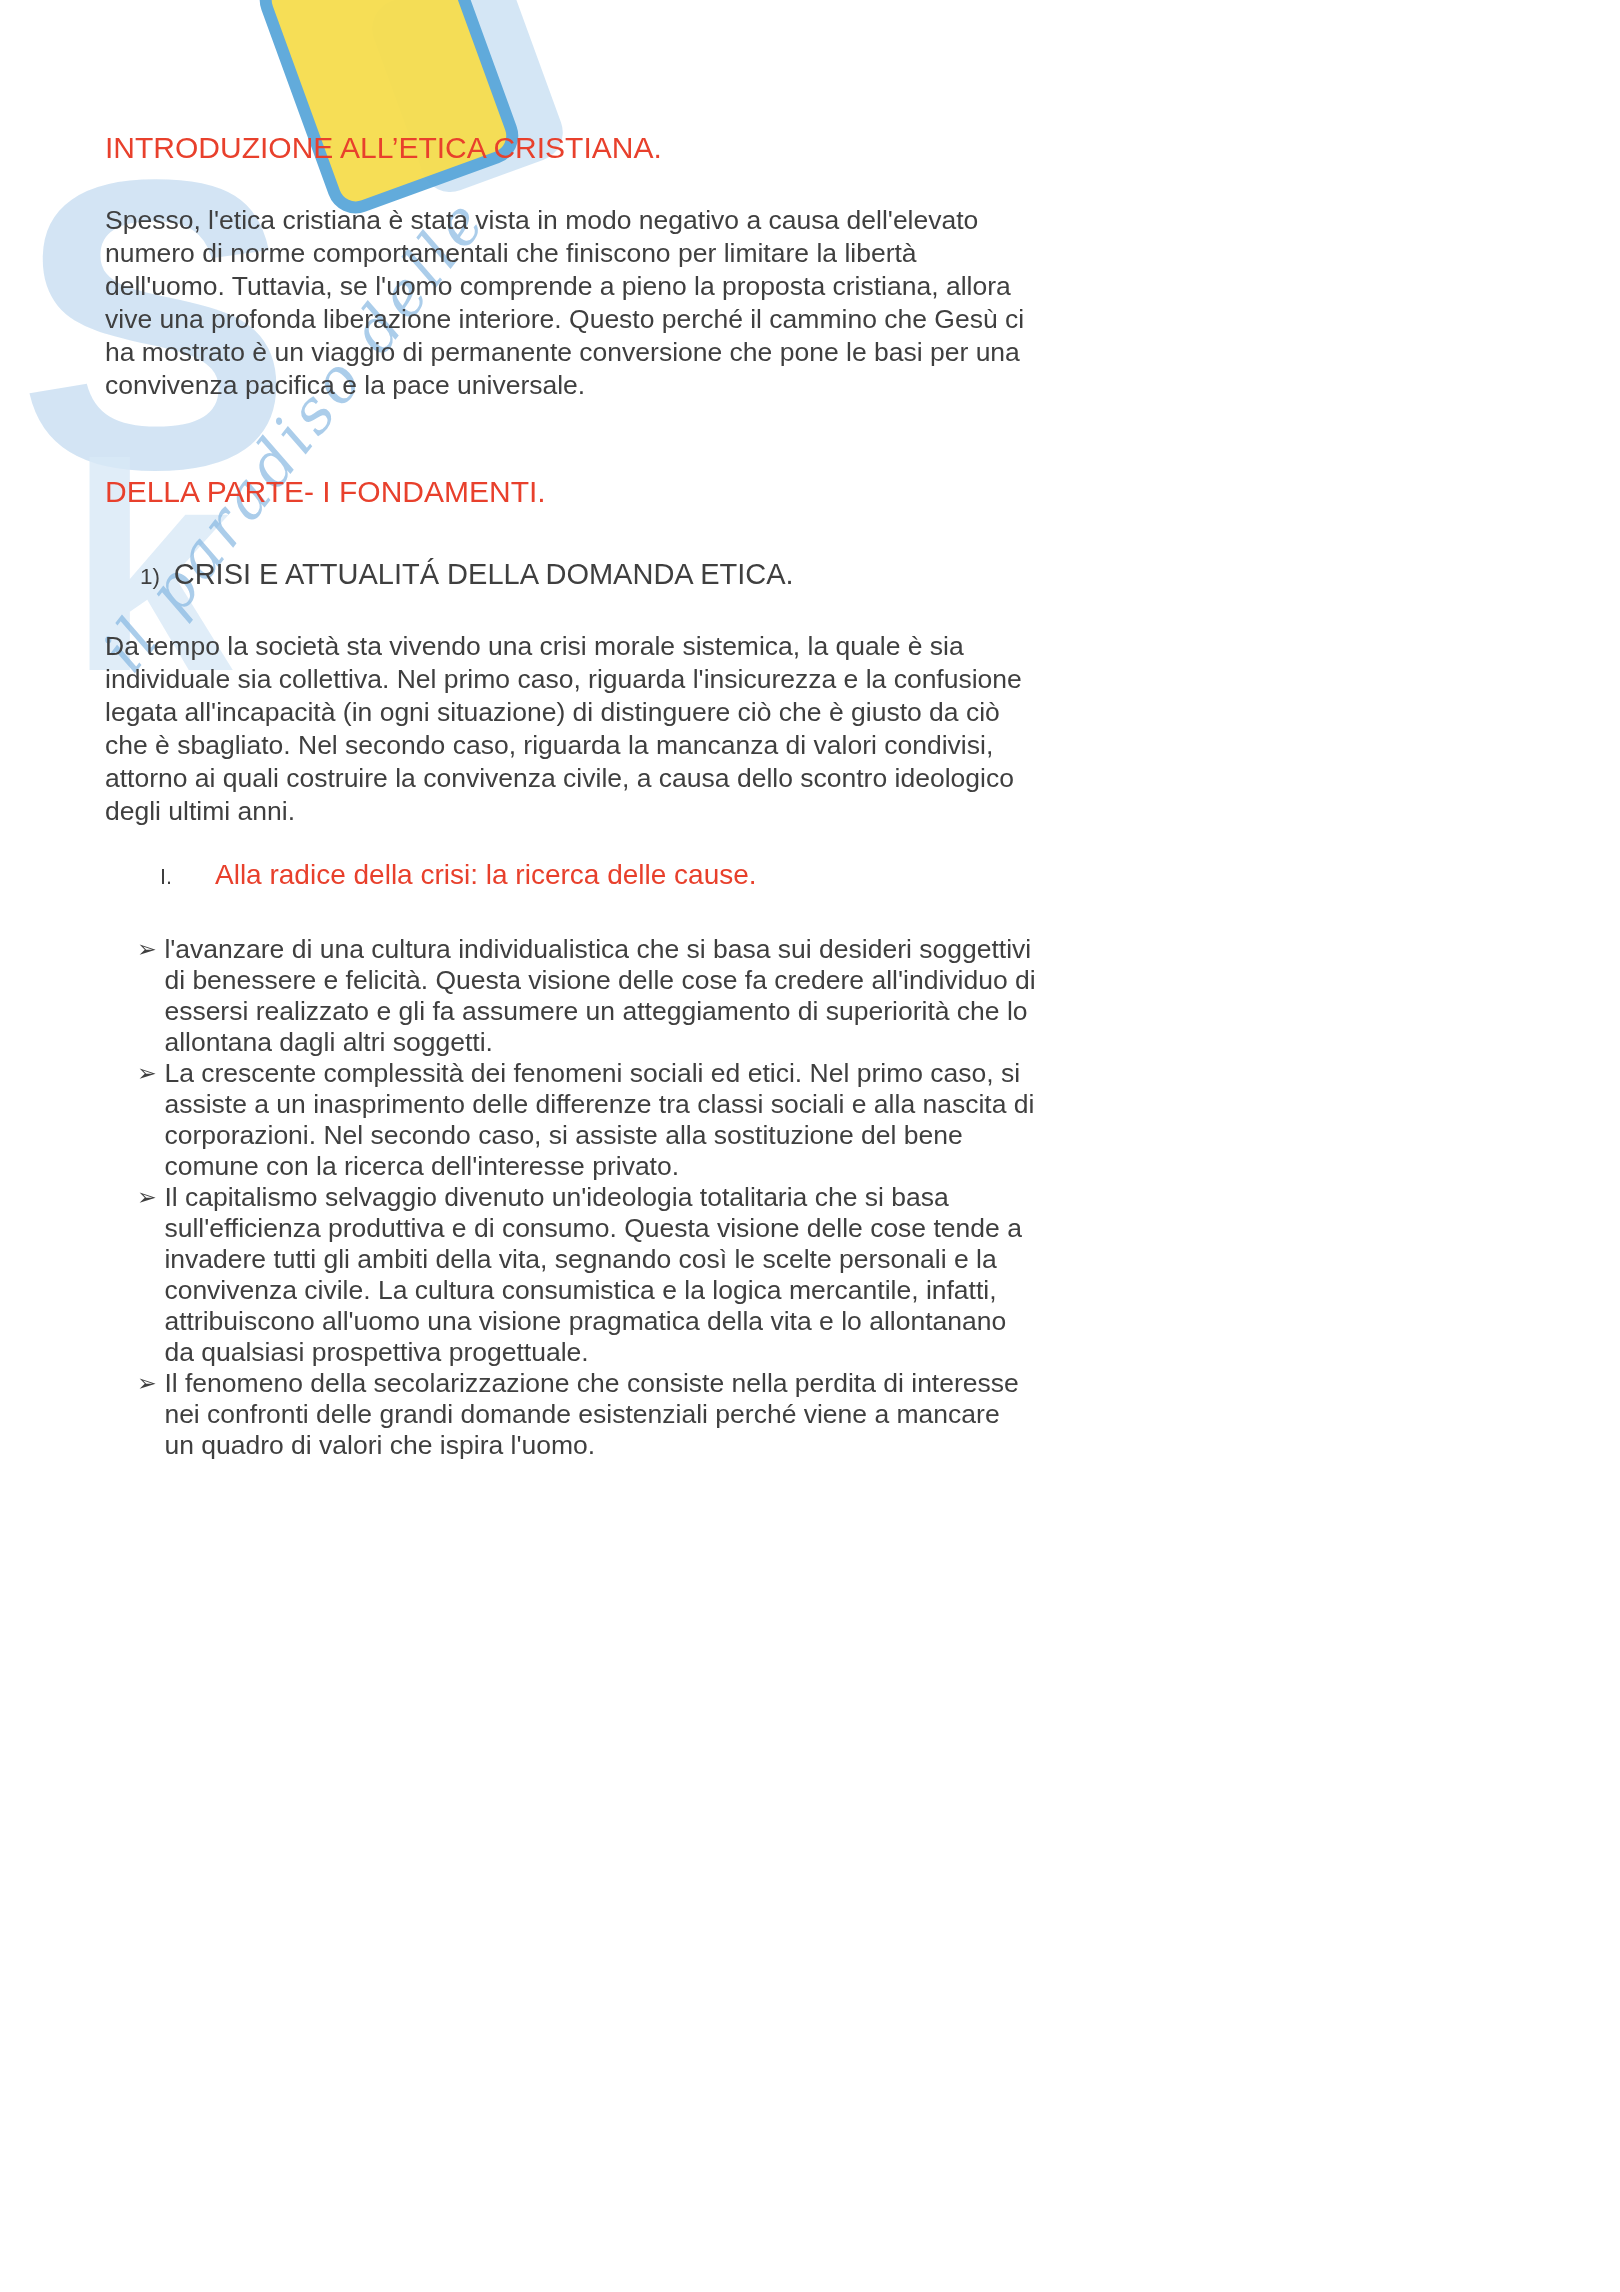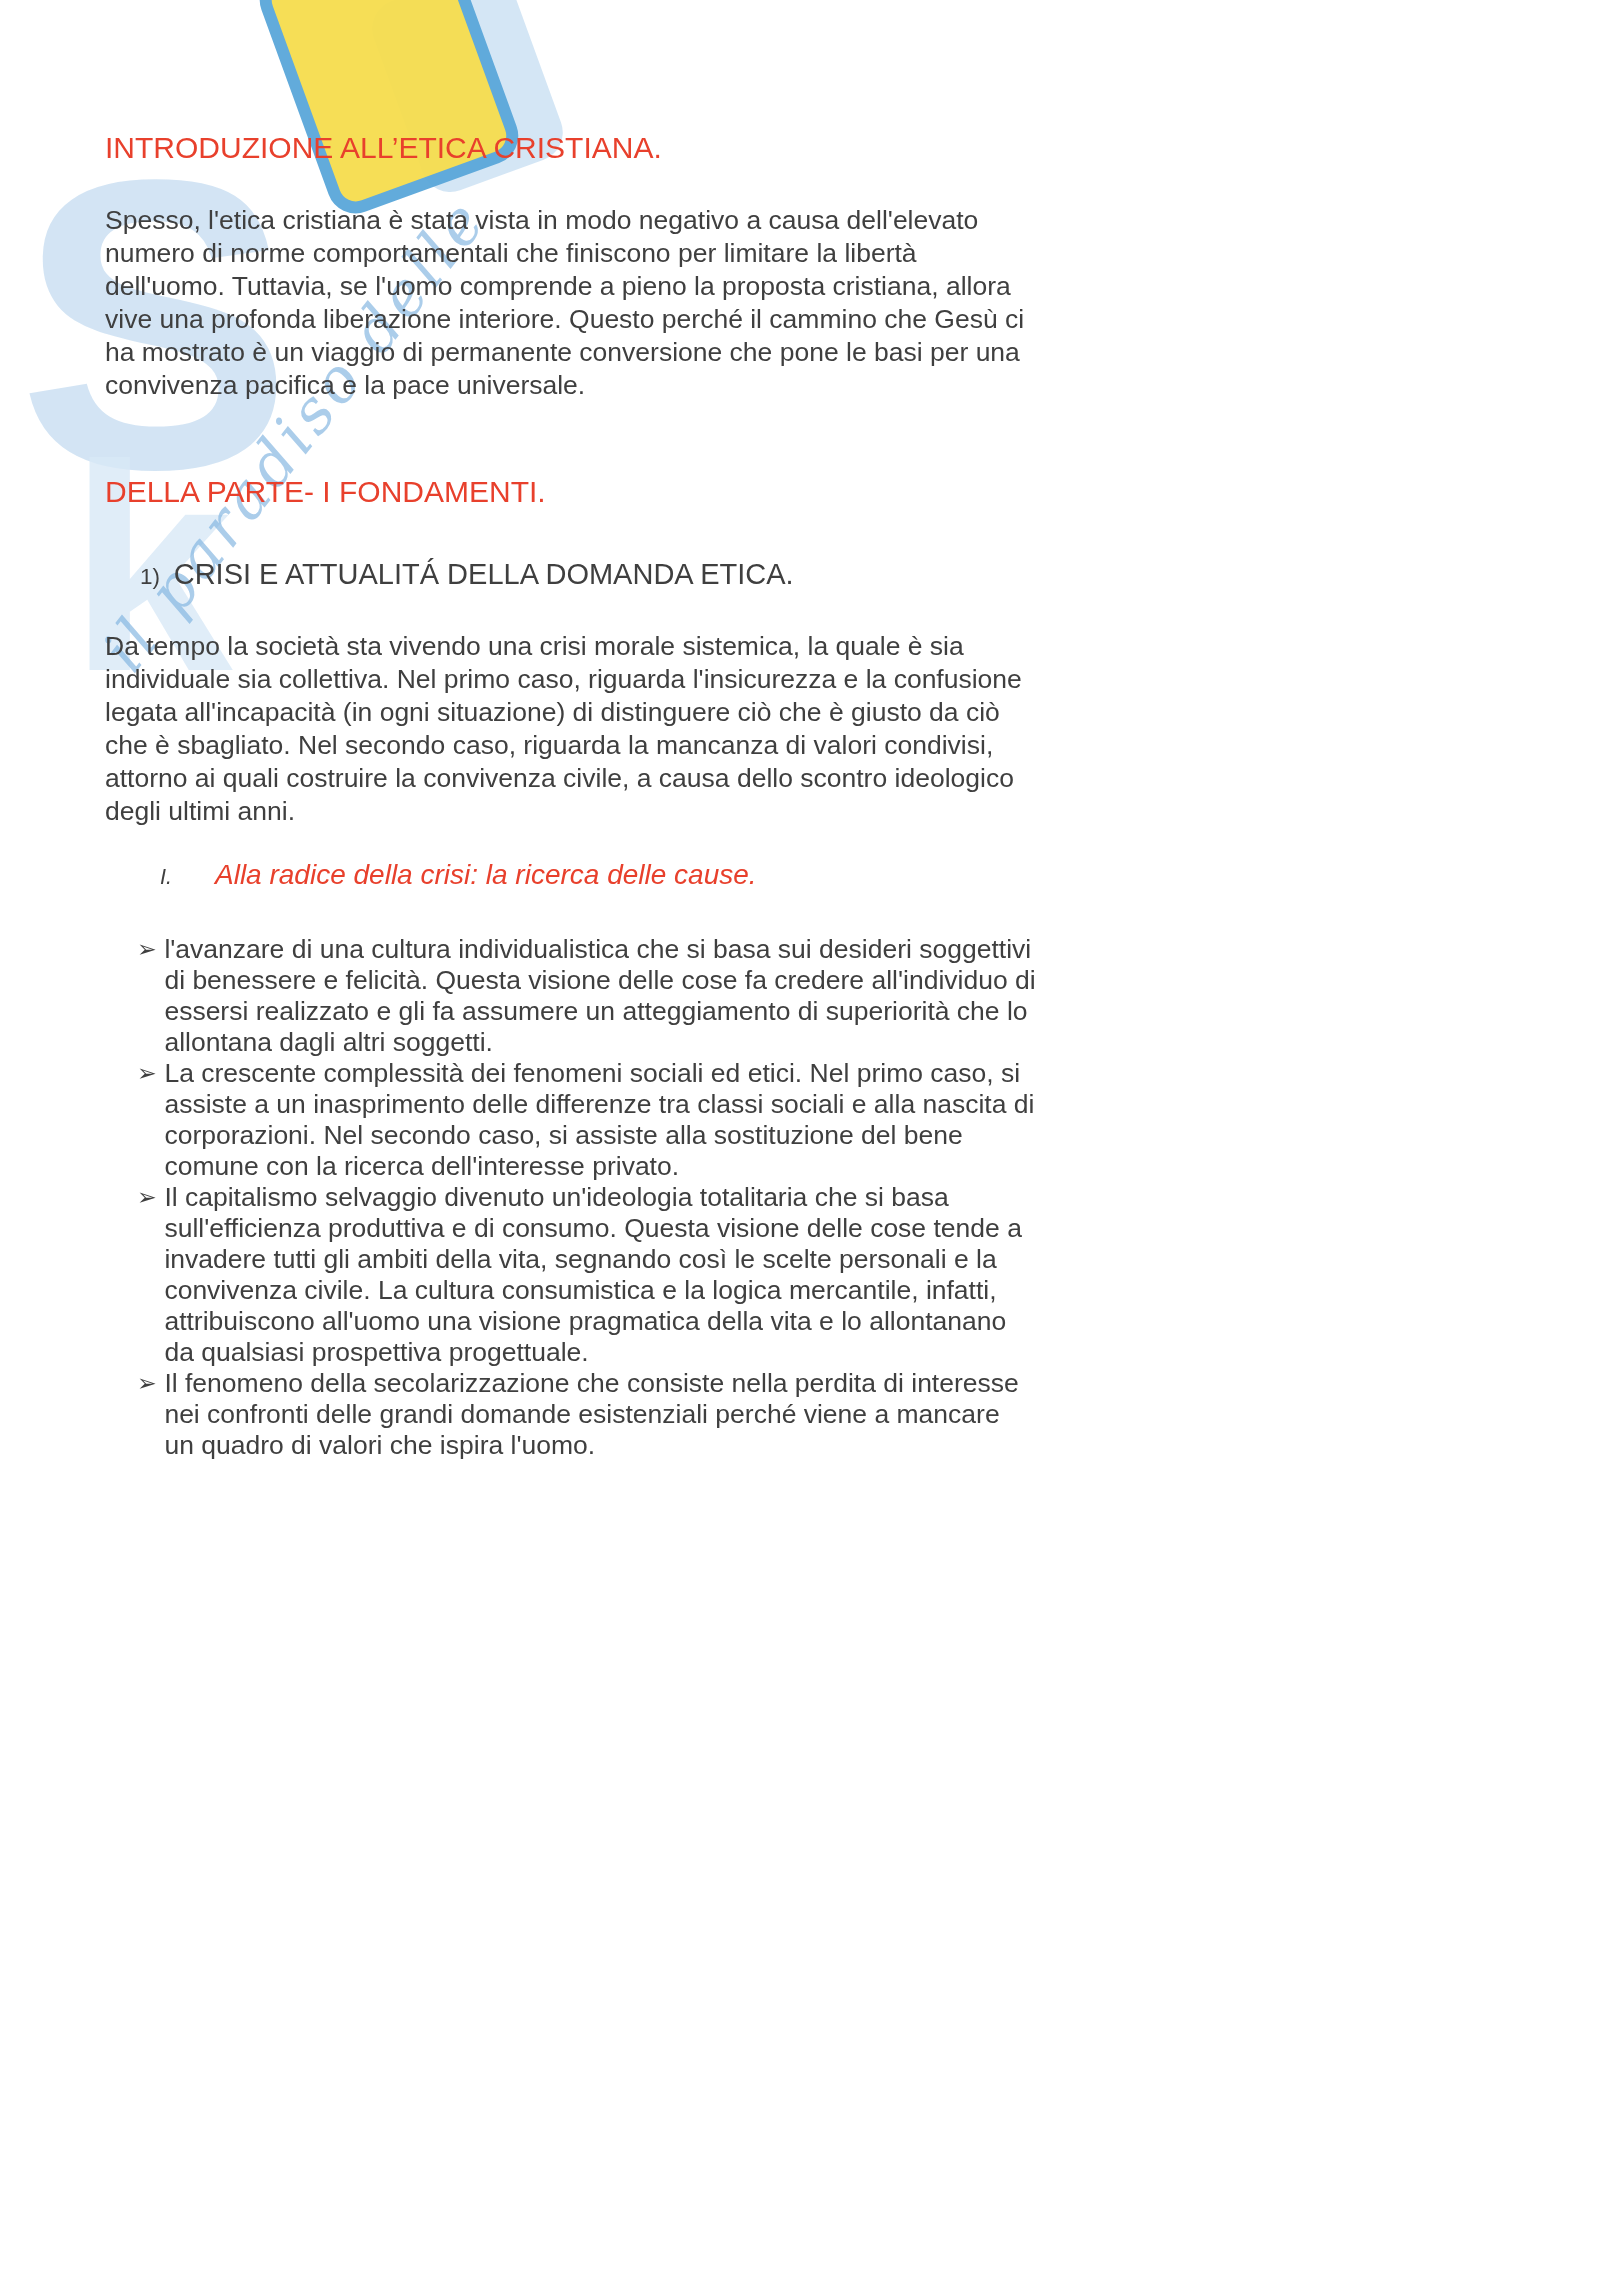--- a/index.html
+++ b/index.html
@@ -57,21 +57,21 @@
     font-size:26.5px; line-height:33px; margin:0;
   }
   .intro-para { margin-bottom:73px; }
   .part-heading { margin-bottom:49px; }
   .section-heading {
     margin:0 0 39px 35px; font-weight:400;
   }
   .sec-num { font-size:22.5px; margin-right:13.7px; }
   .sec-title { font-size:29px; color:#3f3f3f; }
   .section-body { margin-bottom:31px; }
-  .sub-heading { margin:13px 0 43px 55px;font-style:italic; }
+  .sub-heading { margin:13px 0 43px 55px; }
   .sub-num { font-size:21.6px; color:#3f3f3f; margin-right:43px; }
   .sub-title { font-size:28px; font-weight:400; }
   .causes-intro { margin-bottom:2px; }
   .causes-list {
     list-style:none; margin:0 0 33px 0; padding:0 0 0 32px;
   }
   .cause-item {
     display:flex; align-items:flex-start;
     font-size:26.5px; line-height:31px;
   }

